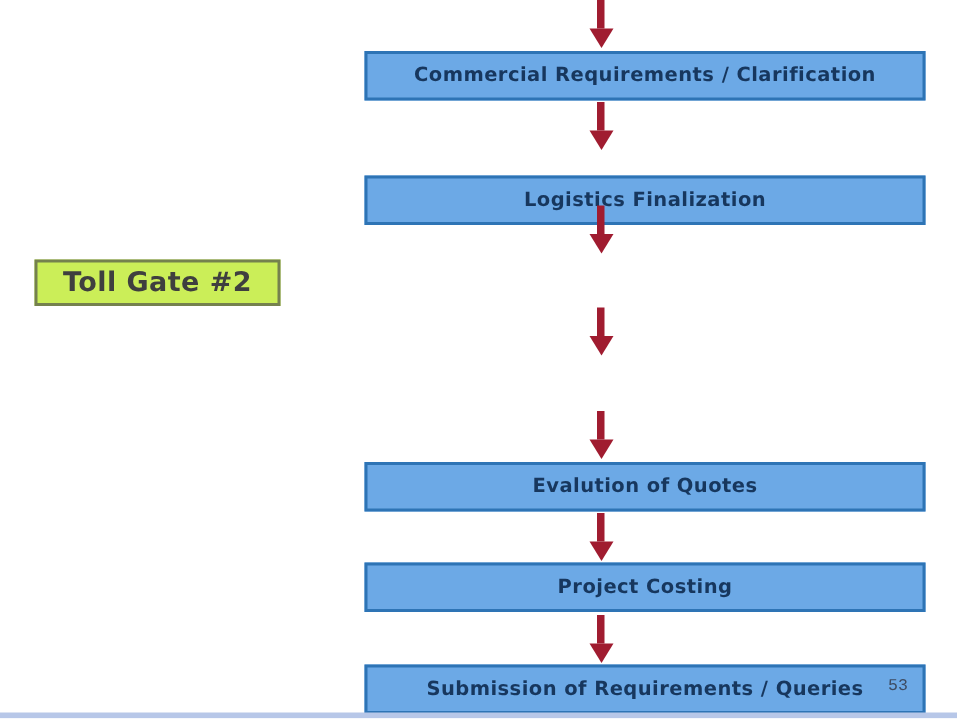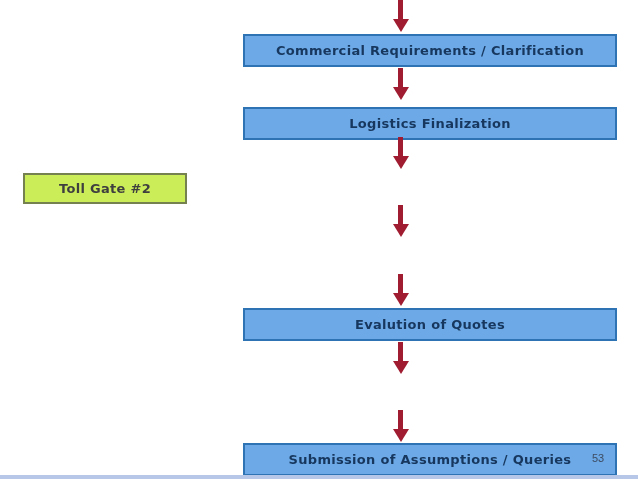--- a/index.html
+++ b/index.html
@@ -66,29 +66,29 @@
     top:173px;
     width:164px;
     height:31px;
     box-sizing:border-box;
     background:var(--toll-fill);
     border:2px solid var(--toll-border);
     display:flex;
     align-items:center;
     justify-content:center;
     color:var(--toll-text);
-    font-size:13px;
+    font-size:18px;
     font-weight:bold;
     letter-spacing:0.3px;
   }
   .page-number{
     position:absolute;
     left:592px;
     top:452px;
-    font-family:Liberation Sans, sans-serif;
+    font-family:Liberation Mono, monospace;
     font-size:11px;
     color:var(--page-number-color);
   }
   .bottom-line{
     position:absolute;
     left:0;
     bottom:0;
     width:638px;
     height:4px;
     background:var(--bottom-line);
@@ -106,21 +106,21 @@
 
   <div class="flow-box" style="top:34px">
     <span>Commercial Requirements / Clarification</span>
   </div>
 
   <div class="arrow" style="top:68px">
     <div class="stem"></div>
     <div class="head"></div>
   </div>
 
-  <div class="flow-box" style="top:107px">
+  <div class="flow-box" style="top:117px">
     <span>Logistics Finalization</span>
   </div>
 
   <div class="arrow" style="top:137px">
     <div class="stem"></div>
     <div class="head"></div>
   </div>
 
   <div class="toll-gate">
     <span>Toll Gate #2</span>
@@ -140,27 +140,30 @@
 
   <div class="flow-box" style="top:308px">
     <span>Evalution of Quotes</span>
   </div>
 
   <div class="arrow" style="top:342px">
     <div class="stem"></div>
     <div class="head"></div>
   </div>
 
+  <div class="flow-box" style="top:375px">
+    <span>Project Costing</span>
+  </div>
 
   <div class="arrow" style="top:410px">
     <div class="stem"></div>
     <div class="head"></div>
   </div>
 
   <div class="flow-box" style="top:443px">
-    <span>Submission of Assumptions / Queries</span>
+    <span>Submission of Requirements / Queries</span>
   </div>
 
   <div class="page-number">53</div>
 
   <div class="bottom-line"></div>
 
 </div>
 
 </body></html>

